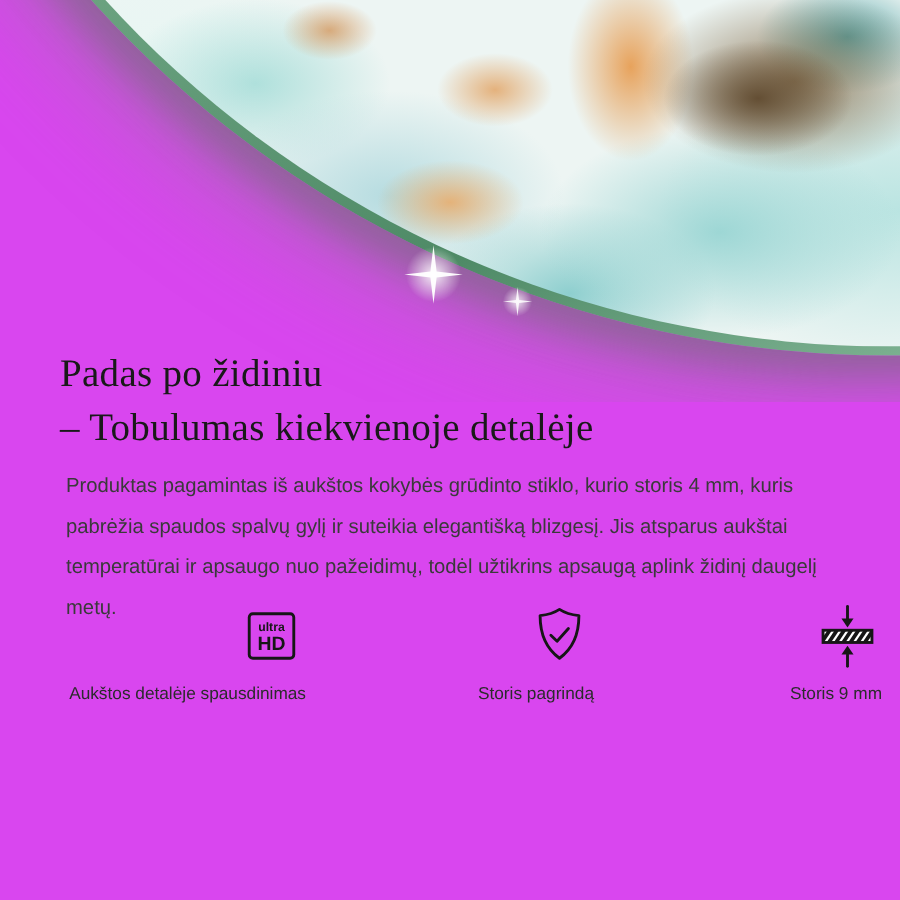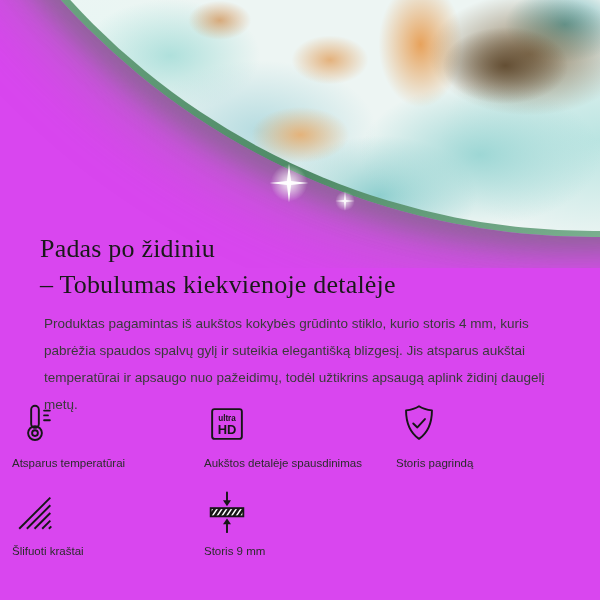--- a/index.html
+++ b/index.html
@@ -47,21 +47,21 @@
   .description{
     position:absolute;left:40px;top:306px;width:526px;margin:4px;
     font-size:13.5px;line-height:27px;color:#3a3a3a;
   }
 
   
   .features{
     position:absolute;left:12px;top:396px;width:576px;
     display:grid;grid-template-columns:repeat(3,1fr);row-gap:14px;
   }
-  .feature{display:flex;flex-direction:column;align-items:flex-start;}
+  .feature{display:flex;flex-direction:column;align-items:flex-end;}
   .feature .icon-box{height:56px;display:flex;align-items:center;justify-content:center;}
   .feature .icon-box svg{display:block;}
   .feature .label{
     margin-top:4px;font-size:11.5px;line-height:14px;color:#2b2b2b;text-align:center;
   }
   .ic{stroke:#161616;fill:none;stroke-width:2;}
   .ic-text{fill:#161616;stroke:none;font-family:"Liberation Sans", sans-serif;}
 </style>
 </head>
 <body>
@@ -95,35 +95,20 @@
 
   <h1 class="heading">
     <span>Padas po židiniu</span>
     <span>– Tobulumas kiekvienoje detalėje</span>
   </h1>
 
   <p class="description">Produktas pagamintas iš aukštos kokybės grūdinto stiklo, kurio storis 4 mm, kuris pabrėžia spaudos spalvų gylį ir suteikia elegantišką blizgesį. Jis atsparus aukštai temperatūrai ir apsaugo nuo pažeidimų, todėl užtikrins apsaugą aplink židinį daugelį metų.</p>
 
   <div class="features">
 
-    <div class="feature">
-      <div class="icon-box">
-        <svg width="46" height="46" viewBox="0 0 48 48">
-          <g class="ic" stroke-linecap="round">
-            <rect x="20" y="5" width="8" height="23" rx="4"></rect>
-            <circle cx="24" cy="33.5" r="7.2"></circle>
-            <circle cx="24" cy="33.5" r="3"></circle>
-            <path d="M33.5 10 h6"></path>
-            <path d="M33.5 15 h4"></path>
-            <path d="M33.5 20 h6"></path>
-          </g>
-        </svg>
-      </div>
-      <div class="label">Atsparus temperatūrai</div>
-    </div>
 
     <div class="feature">
       <div class="icon-box">
         <svg width="46" height="46" viewBox="0 0 48 48">
           <rect class="ic" x="8.5" y="8.5" width="31" height="31" rx="2.5" stroke-width="2.4"></rect>
           <text class="ic-text" x="24" y="20.5" font-size="8.5" font-weight="700" text-anchor="middle">ultra</text>
           <text class="ic-text" x="24" y="34" font-size="13.5" font-weight="800" text-anchor="middle">HD</text>
         </svg>
       </div>
       <div class="label">Aukštos detalėje spausdinimas</div>
@@ -135,34 +120,20 @@
           <g class="ic" stroke-width="2.2" stroke-linejoin="round">
             <path d="M24 5.5 C27.5 7.8 32.5 9.3 37.5 9.8 C37.5 21.5 33.8 32.5 24 39.5 C14.2 32.5 10.5 21.5 10.5 9.8 C15.5 9.3 20.5 7.8 24 5.5 Z"></path>
             <path d="M18 23.5 L22.3 27.6 L30.2 18.8" stroke-linecap="round"></path>
           </g>
         </svg>
       </div>
       <div class="label">Storis pagrindą</div>
     </div>
 
 
-    <div class="feature">
-      <div class="icon-box">
-        <svg width="46" height="46" viewBox="0 0 48 48">
-          <g class="ic" stroke-width="3.4">
-            <path d="M7.5 41.5 L40 9"></path>
-            <path d="M15.5 41.5 L40 17"></path>
-            <path d="M23.5 41.5 L40 25"></path>
-            <path d="M31.5 41.5 L40 33"></path>
-            <path d="M38.5 41.5 L41 39"></path>
-          </g>
-        </svg>
-      </div>
-      <div class="label">Šlifuoti kraštai</div>
-    </div>
 
     <div class="feature">
       <div class="icon-box">
         <svg width="46" height="46" viewBox="0 0 48 48">
           <defs>
             <clipPath id="bar-clip">
                 <rect x="7" y="20" width="34" height="8.5"></rect>
               </clipPath>
           </defs>
           <g class="ic" stroke-width="2.2" stroke-linecap="round">

